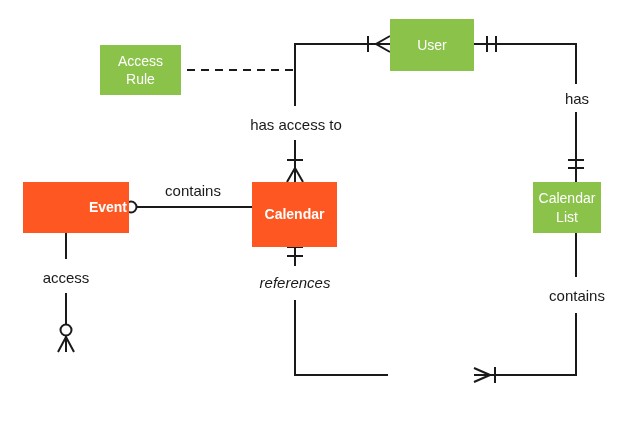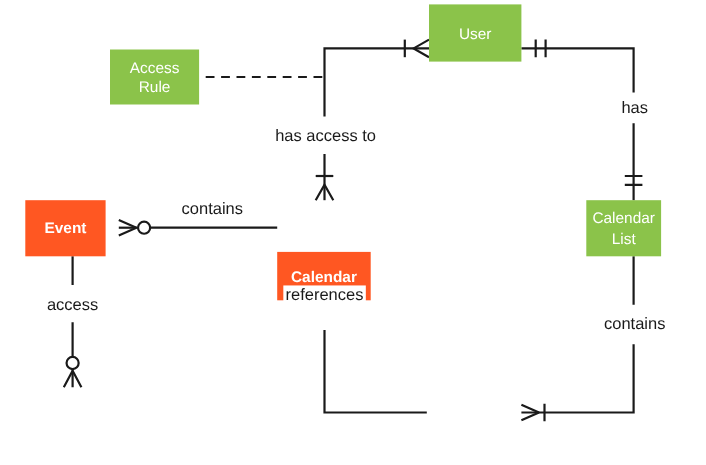--- a/index.html
+++ b/index.html
@@ -94,43 +94,43 @@
         <path class="ln" d="M495,367 V383"></path>
         <path class="ln" d="M490,375 L474,368 M490,375 L474,382"></path>
       </g>
     </g>
   </svg>
 
   <div class="entity green" style="left:100px; top:45px; width:81px; height:50px;">
     <span>Access Rule</span>
   </div>
 
-  <div class="entity green" style="left:390px; top:4px; width:84px; height:52px;">
+  <div class="entity green" style="left:390px; top:19px; width:84px; height:52px;">
     <span>User</span>
   </div>
 
-  <div class="entity orange" style="left:23px; top:182px; width:73px; height:51px;">
+  <div class="entity orange" style="left:23px; top:182px; width:106px; height:51px;justify-content:flex-end;">
     <span>Event</span>
   </div>
 
-  <div class="entity orange" style="left:252px; top:182px; width:85px; height:44px;margin-top:47px;">
+  <div class="entity orange" style="left:252px; top:182px; width:85px; height:65px;">
     <span>Calendar</span>
   </div>
 
   <div class="entity green" style="left:533px; top:182px; width:68px; height:51px;">
     <span>Calendar List</span>
   </div>
 
 
 
   <div class="rel-label" style="left:296px; top:124px;">has access to</div>
 
   <div class="rel-label" style="left:193px; top:190px;">contains</div>
 
   <div class="rel-label" style="left:66px; top:277px;">access</div>
 
-  <div class="rel-label" style="left:295px; top:268px;">references</div>
+  <div class="rel-label" style="left:295px; top:282px;font-style:italic;">references</div>
 
   <div class="rel-label" style="left:577px; top:98px;">has</div>
 
   <div class="rel-label" style="left:577px; top:295px;">contains</div>
 
 </div>
 
 </body></html>

